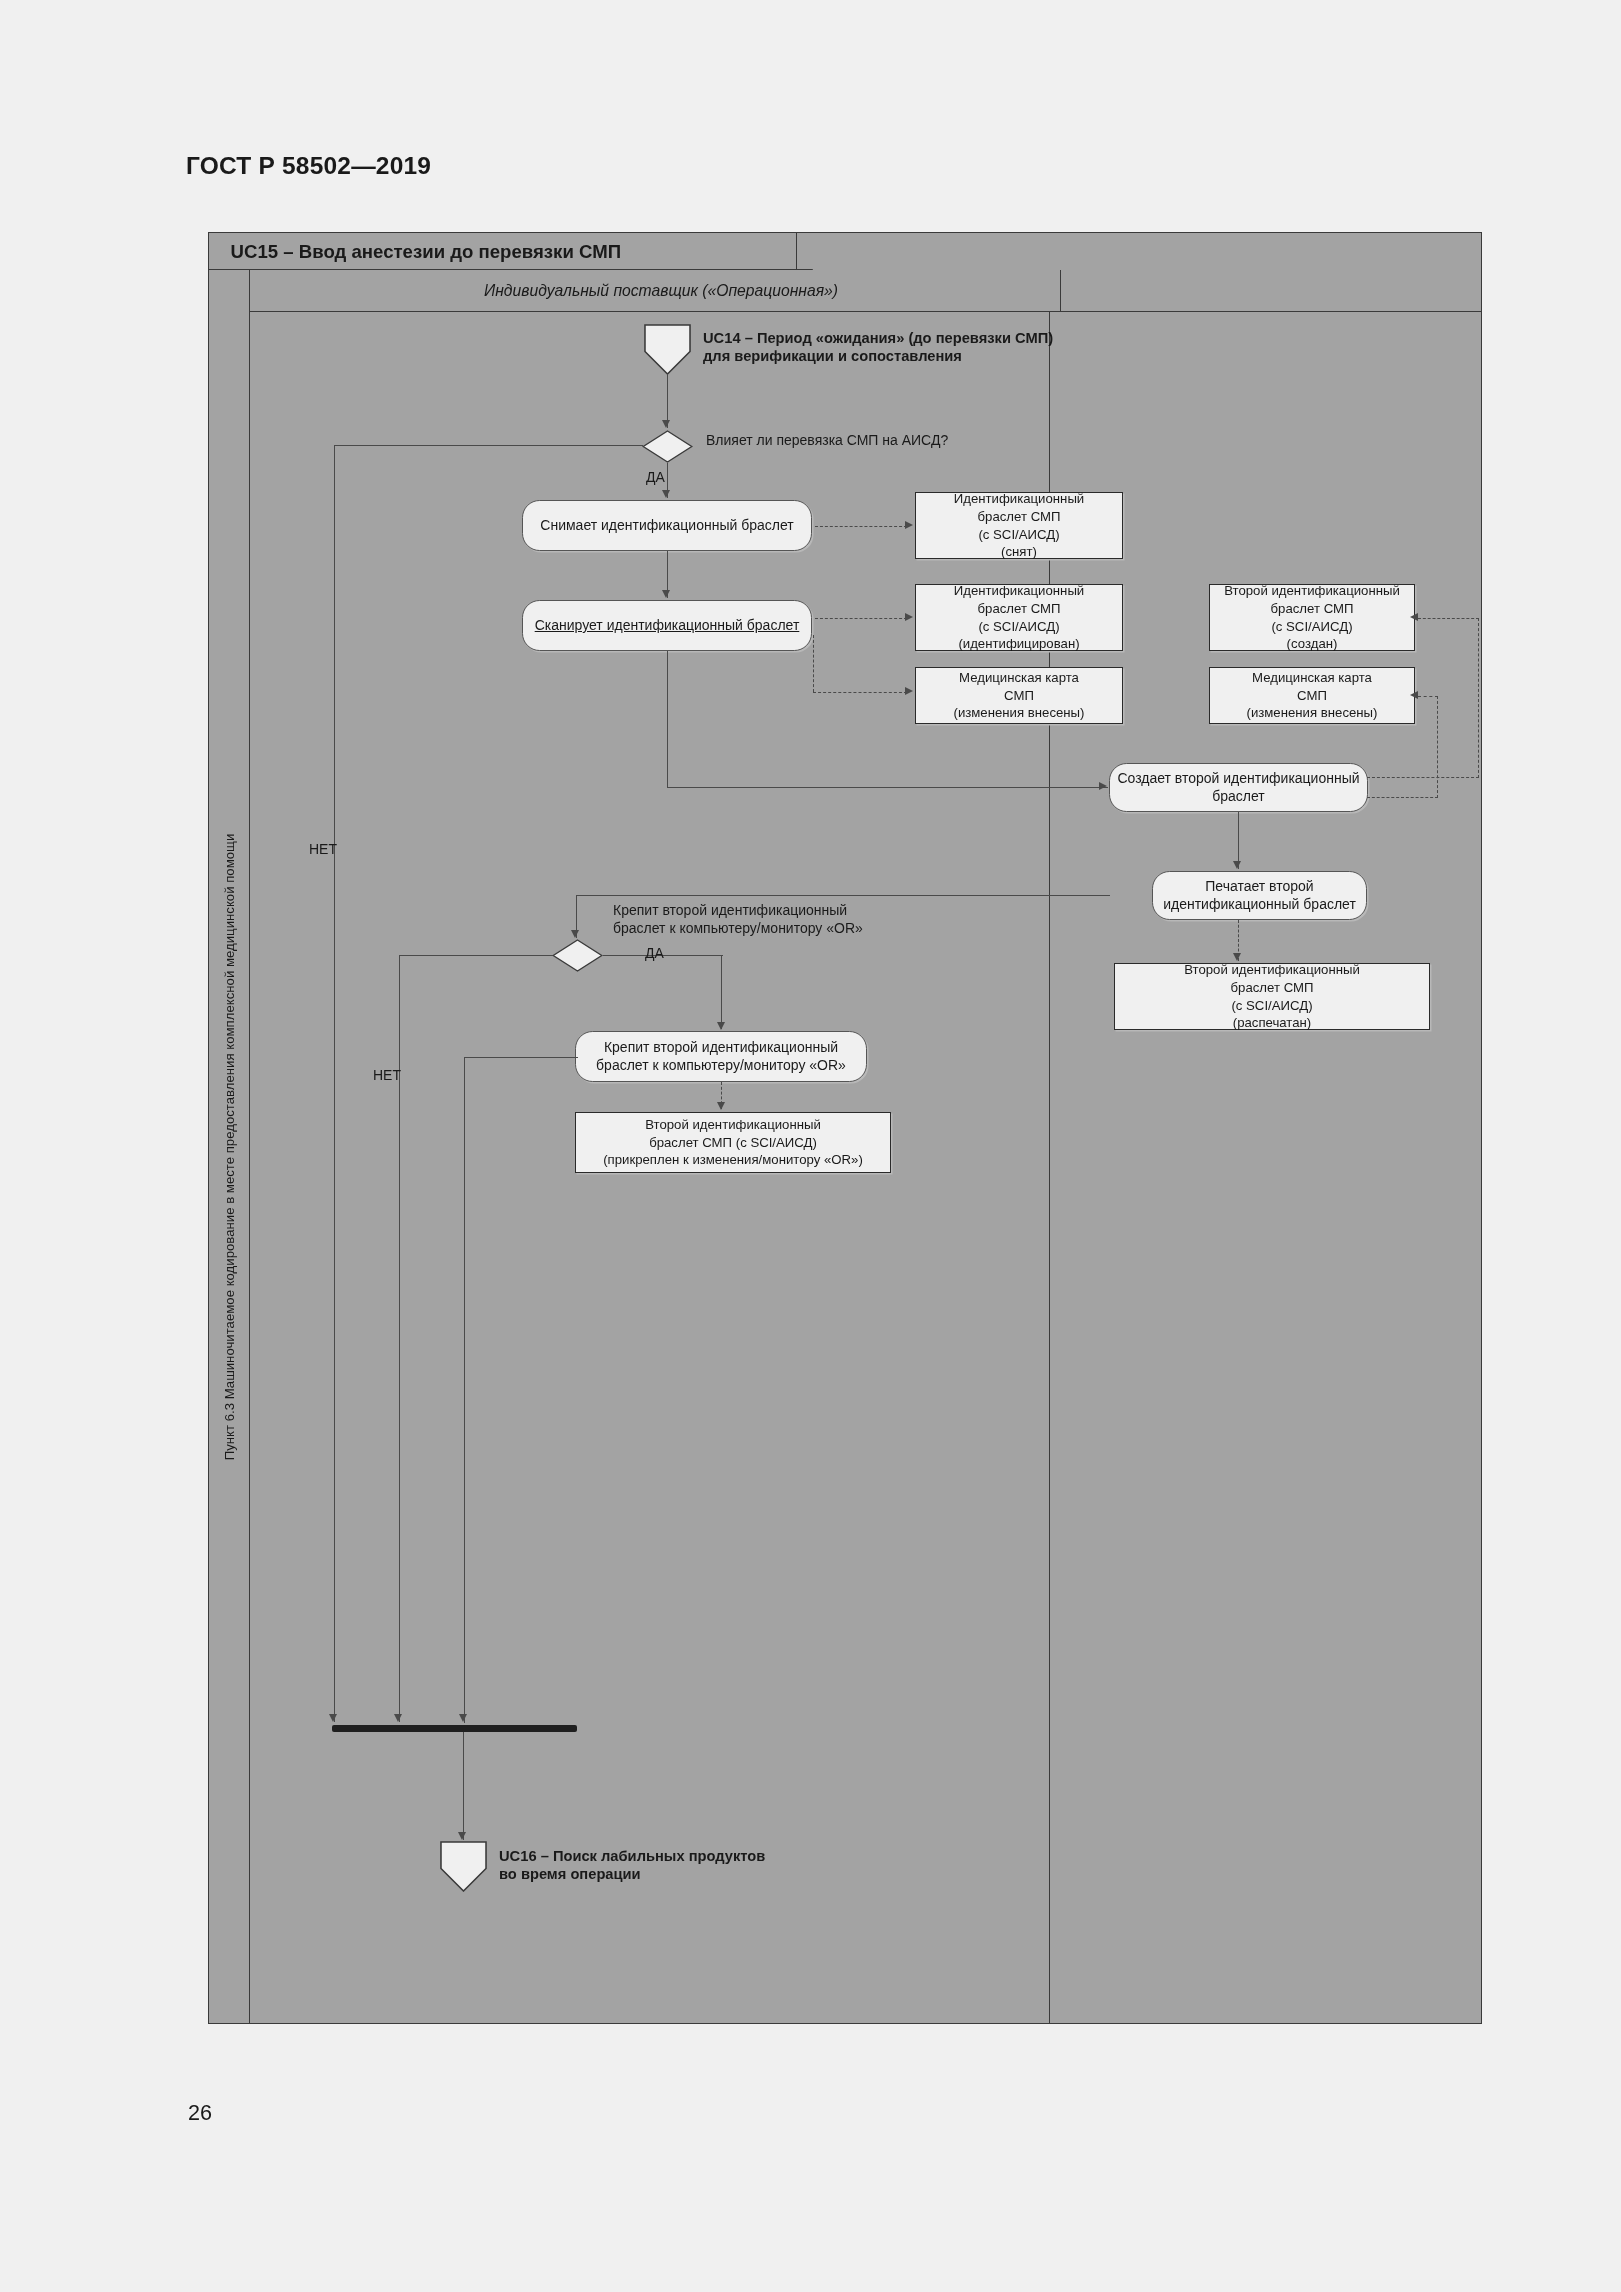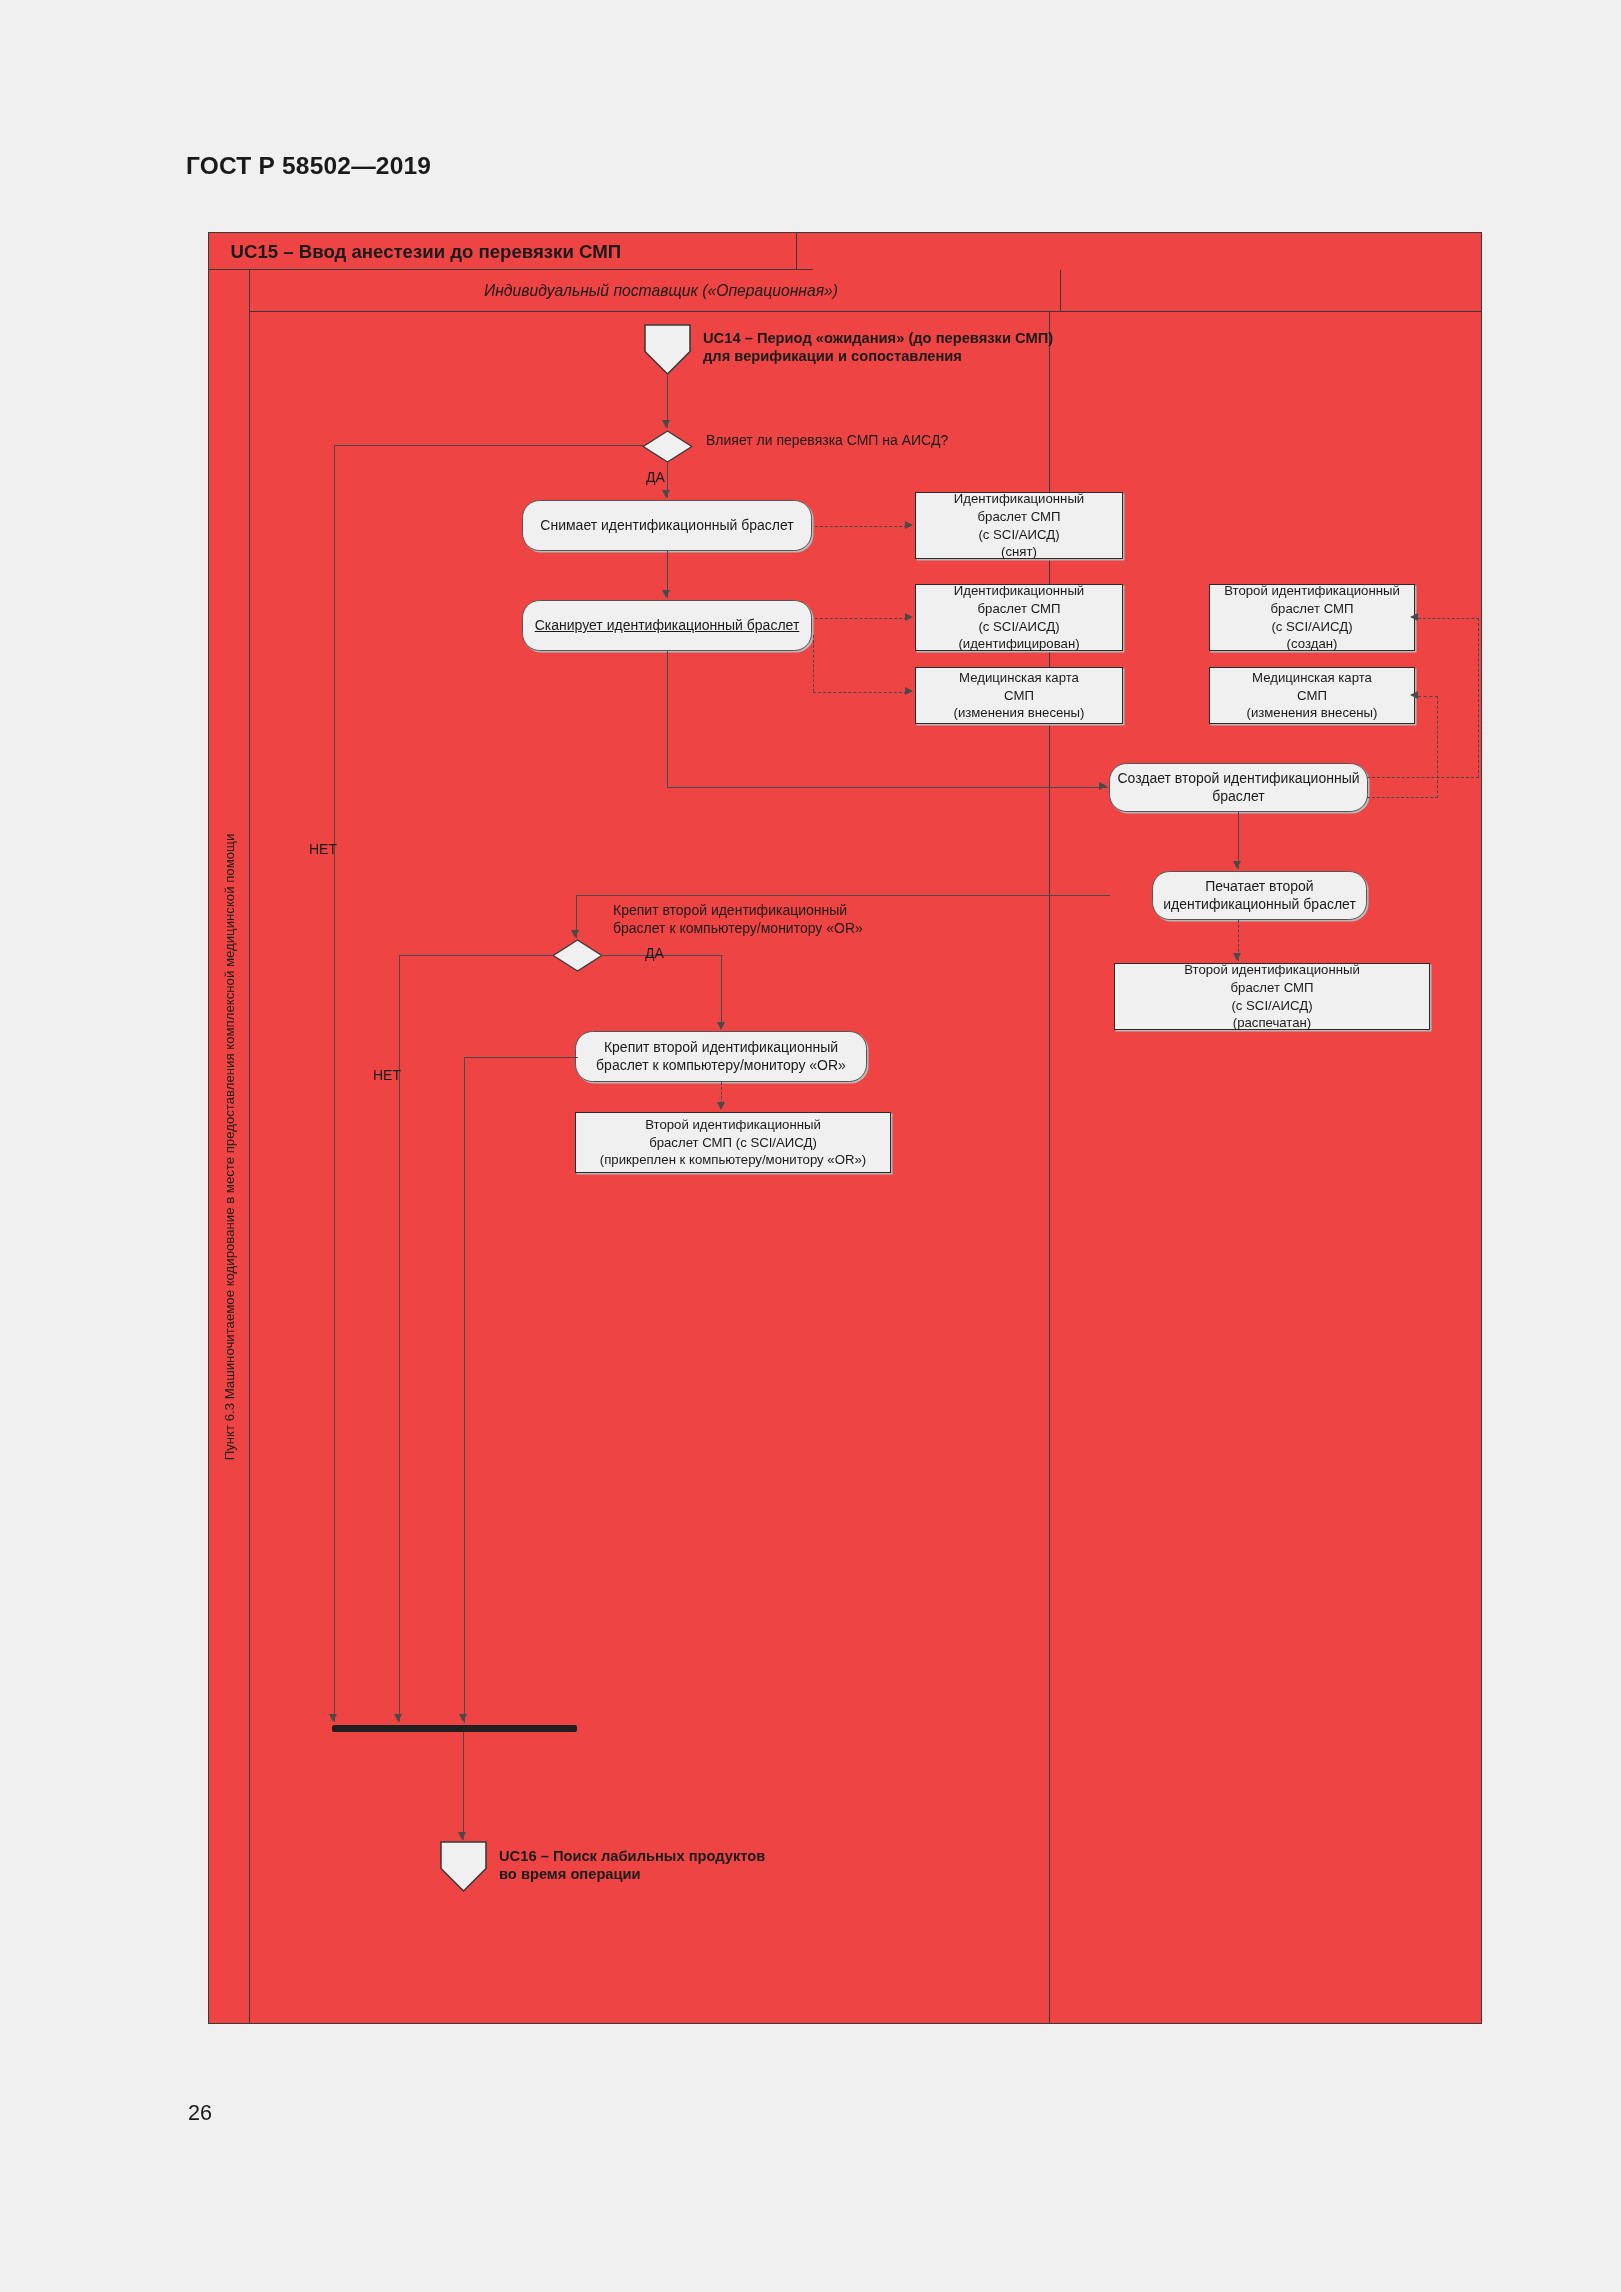--- a/index.html
+++ b/index.html
@@ -21,21 +21,21 @@
   }
   #page-number{
     position:absolute;left:188px;top:2100px;
     font-size:21.6px;
   }
 
   
   #diagram-frame{
     position:absolute;left:208px;top:232px;width:1274px;height:1792px;
     border:1.5px solid #3a3a3a;
-    background:#ef4444;
+    background:#a3a3a3;
     box-sizing:border-box;
   }
   #uc-title-tab{
     position:absolute;left:0;top:0;width:588px;height:37px;
     border-right:1.5px solid #3a3a3a;border-bottom:1.5px solid #3a3a3a;
     box-sizing:border-box;
   }
   #uc-title-tab::after{
     content:"";position:absolute;right:-16.7px;top:0;width:21.6px;height:37px;
     border-bottom:1.5px solid #3a3a3a;
@@ -296,21 +296,21 @@
 
         <div class="node action" style="left:325px;top:719px;width:292px;height:51px;">Крепит второй идентификационный
 браслет к компьютеру/монитору «OR»</div>
 
         <div class="dl v" style="left:471px;top:770px;height:27.4px;"></div>
         <div class="arw down" style="left:467px;top:790px;"></div>
 
         <div class="node object" style="left:325px;top:800px;width:316px;height:61px;">
           <span>Второй идентификационный</span>
           <span>браслет СМП (с SCI/АИСД)</span>
-          <span>(прикреплен к компьютеру/монитору «OR»)</span>
+          <span>(прикреплен к изменения/монитору «OR»)</span>
         </div>
 
         <div class="ln h" style="left:214px;top:745px;width:114px;"></div>
         <div class="ln v" style="left:214px;top:745px;height:666px;"></div>
         <div class="arw down" style="left:209px;top:1402px;"></div>
 
         <div class="bar" style="left:82px;top:1413px;width:245px;"></div>
 
         <div class="ln v" style="left:213px;top:1420px;height:108px;"></div>
         <div class="arw down" style="left:208px;top:1520px;"></div>

